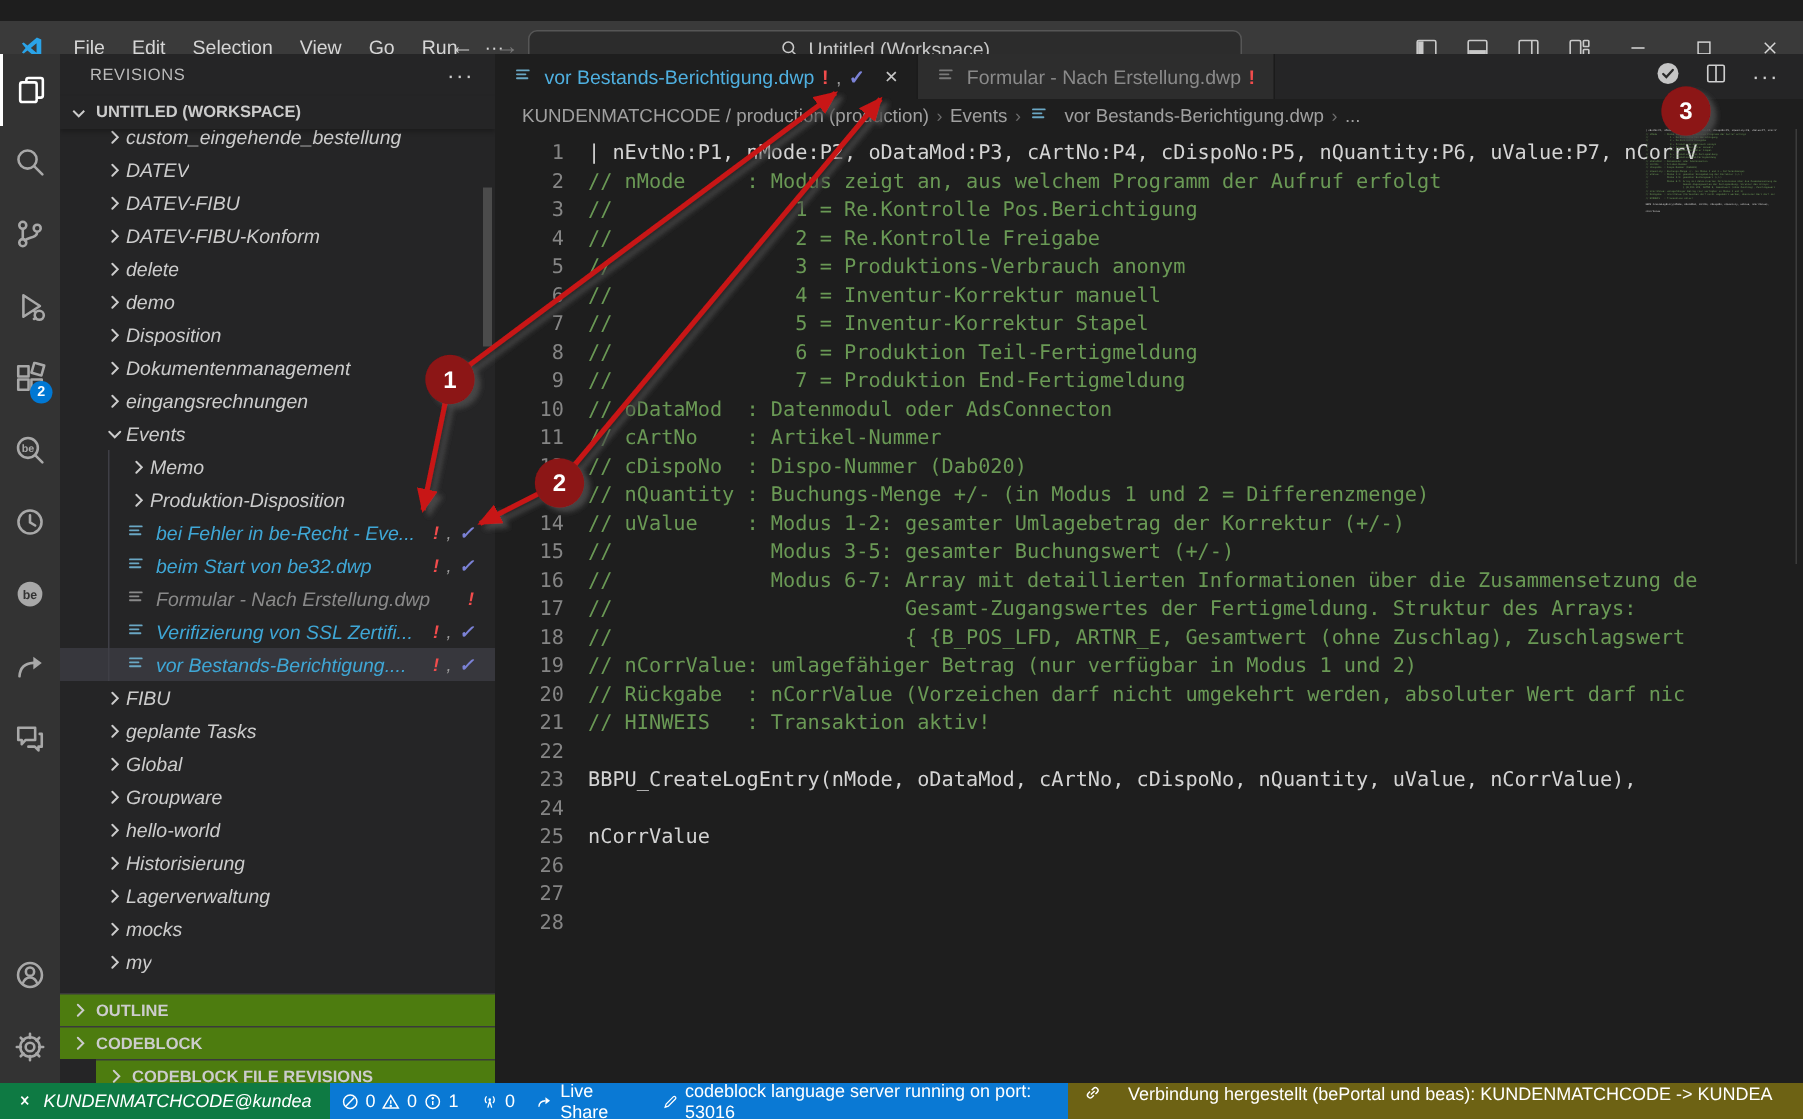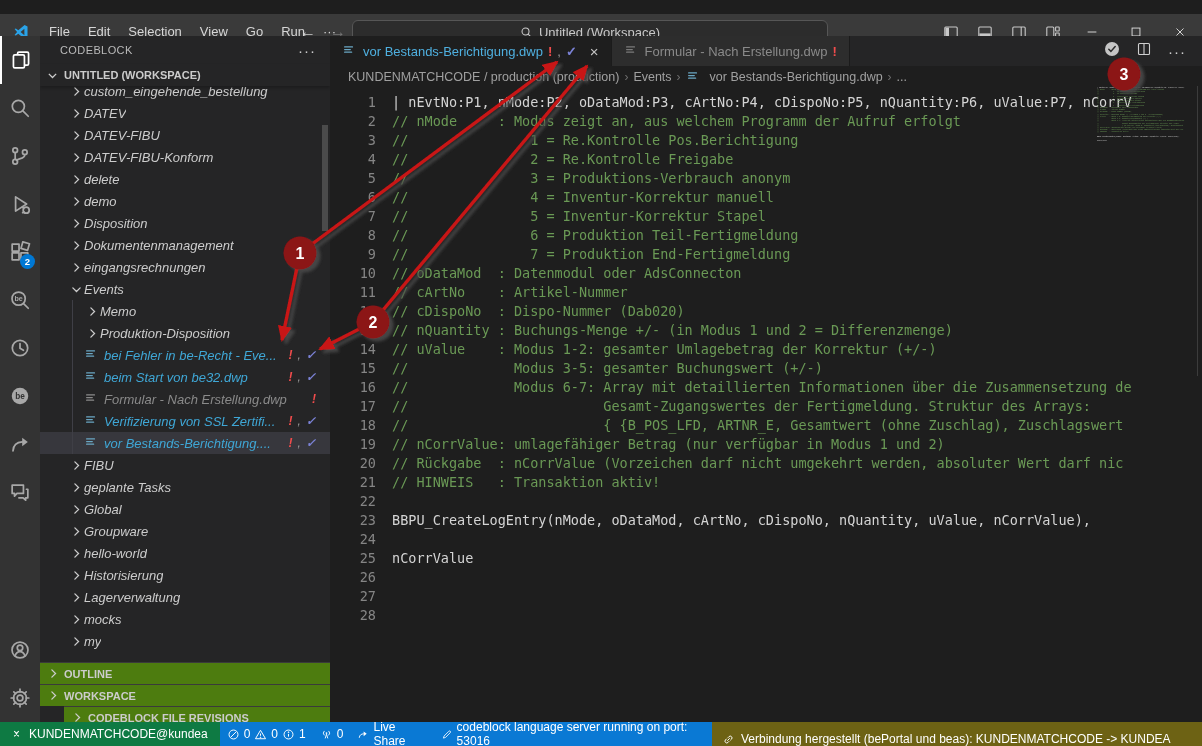--- a/index.html
+++ b/index.html
@@ -81,22 +81,22 @@
   .tok-code { color:#d4d4d4; }
   #minimap { position:absolute; right:5px; top:50px; width:100px; height:90px; overflow:hidden; }
   #minimap-inner { transform:scale(.118); transform-origin:0 0; width:840px; }
   #minimap-inner pre { margin-left:0; }
   #overview-line { position:absolute; right:4px; top:50px; width:1px; height:290px; background:#3c3c3c; }
 
   
   #statusbar { position:absolute; left:0; bottom:0; width:1202px; height:24px; background:#0a79d4; display:flex; align-items:center; color:#ffffff; font-size:12px; }
   #statusbar svg { width:13px; height:13px; }
   .sb-item { display:flex; align-items:center; gap:4px; padding:0 7px; height:24px; }
-  #remote-ind { background:#0e7a43; padding:0 12px 0 10px; height:24px; display:flex; align-items:center; gap:6px; font-size:12px; }
-  #connection { margin-left:auto; background:#6d6214; height:24px; display:flex; align-items:flex-end; gap:6px; padding:0 10px; flex:0 0 auto; width:490px; }
+  #remote-ind { background:#0e7a43; padding:0 12px 0 10px; height:24px; display:flex; align-items:center; gap:6px; font-size:12px;font-style:italic; }
+  #connection { margin-left:auto; background:#6d6214; height:24px; display:flex; align-items:flex-start; gap:17px; padding:0 10px; flex:0 0 auto; width:490px; }
 
   
   #overlay { position:absolute; left:0; top:0; width:1202px; height:746px; pointer-events:none; z-index:50; }
 </style>
 </head>
 <body>
 
 <div id="window">
 
   <div id="titlebar">
@@ -233,21 +233,21 @@
             <circle cx="8" cy="8" r="2.1"></circle>
             <circle cx="8" cy="8" r="4.7"></circle>
             <path d="M8 1.6v2M8 12.4v2M1.6 8h2M12.4 8h2M3.5 3.5l1.4 1.4M11.1 11.1l1.4 1.4M12.5 3.5l-1.4 1.4M4.9 11.1l-1.4 1.4"></path>
           </svg>
         </div>
       </div>
     </div>
 
   <div id="sidebar">
     <div id="sb-header">
-      <span id="sb-title">CODEBLOCK</span>
+      <span id="sb-title">REVISIONS</span>
       <span id="sb-actions">···</span>
     </div>
     <div id="ws-header">
       <span class="tw-chev open">
           <svg viewBox="0 0 16 16" fill="none" stroke="#cccccc" stroke-width="1.6">
             <path d="M6 3.5L10.5 8 6 12.5"></path>
           </svg>
         </span>
       <span>UNTITLED (WORKSPACE)</span>
     </div>
@@ -510,21 +510,21 @@
             </svg>
           </span>
           <span>OUTLINE</span>
         </div>
         <div class="sb-section" style="top: 648px;">
           <span class="tw-chev">
             <svg viewBox="0 0 16 16" fill="none" stroke="#cccccc" stroke-width="1.6" stroke-linecap="round">
               <path d="M6 3.5L10.5 8 6 12.5"></path>
             </svg>
           </span>
-          <span>WORKSPACE</span>
+          <span>CODEBLOCK</span>
         </div>
         <div class="sb-section" style="top: 670px; margin-left: 24px;">
           <span class="tw-chev">
             <svg viewBox="0 0 16 16" fill="none" stroke="#cccccc" stroke-width="1.6" stroke-linecap="round">
               <path d="M6 3.5L10.5 8 6 12.5"></path>
             </svg>
           </span>
           <span>CODEBLOCK FILE REVISIONS</span>
         </div>
       </div>

